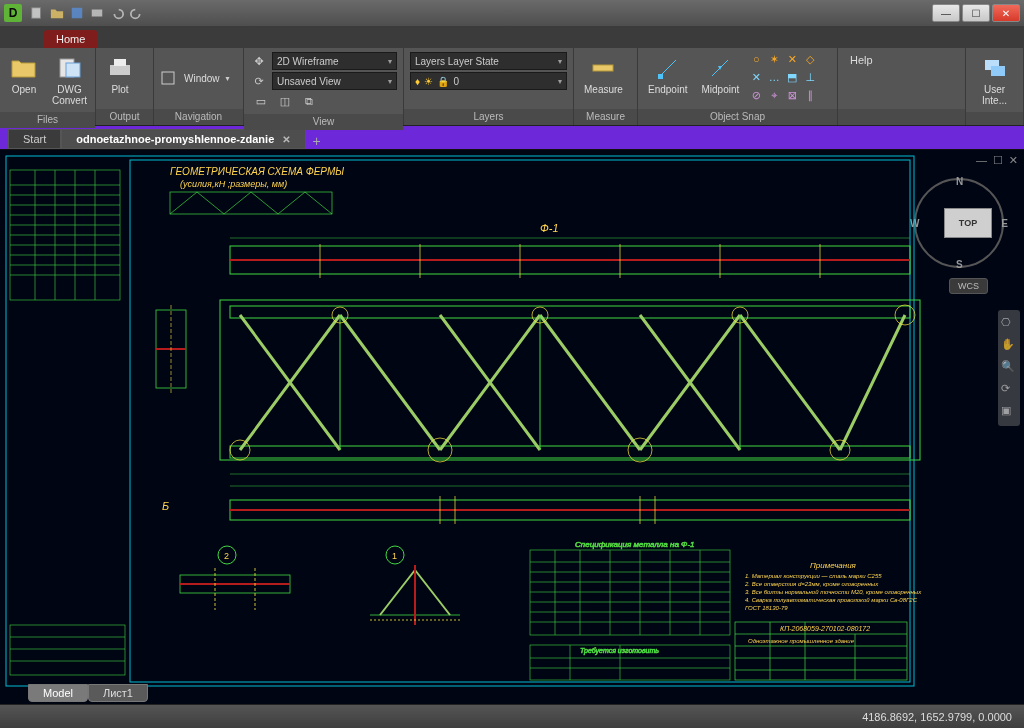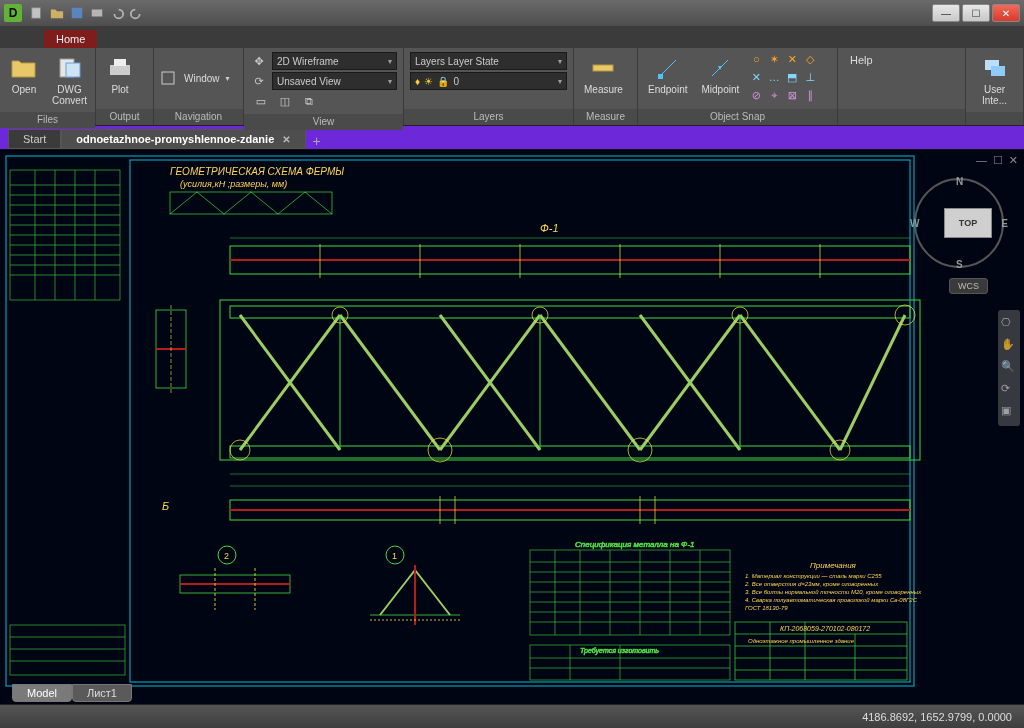--- a/index.html
+++ b/index.html
@@ -49,21 +49,21 @@
 .viewcube .dir { position: absolute; color: #999; font-size: 10px; font-weight: bold; }
 .wcs-badge { position: absolute; top: 128px; right: 36px; background: #3a3a3a; border: 1px solid #555; border-radius: 3px; padding: 2px 8px; font-size: 9px; color: #bbb; }
 .navbar-right { position: absolute; top: 160px; right: 4px; width: 22px; background: rgba(110,110,110,.5); border-radius: 3px; display: flex; flex-direction: column; gap: 6px; padding: 6px 2px; align-items: center; }
 .navbar-right span { width: 16px; height: 16px; opacity: .7; }
 
 
 .drawing { position: absolute; inset: 0; }
 .drawing svg { width: 100%; height: 100%; }
 
 
-.bottomtabs { position: absolute; bottom: 0; left: 0; height: 22px; display: flex; align-items: center; padding-left: 12px; gap: 0; }
+.bottomtabs { position: absolute; bottom: 0; left: 0; height: 22px; display: flex; align-items: center; padding-left: 28px; gap: 0; }
 .btab { padding: 2px 14px; background: #5a5a5a; border: 1px solid #777; border-radius: 0 0 4px 4px; font-size: 11px; color: #ddd; }
 .btab.active { background: #7a7a7a; color: #fff; }
 
 
 .statusbar { height: 24px; background: linear-gradient(#555,#3e3e3e); display: flex; align-items: center; justify-content: flex-end; padding: 0 12px; color: #ddd; font-size: 11px; border-top: 1px solid #222; }
 
 svg { display: block; }
 </style>
 </head>
 <body>

